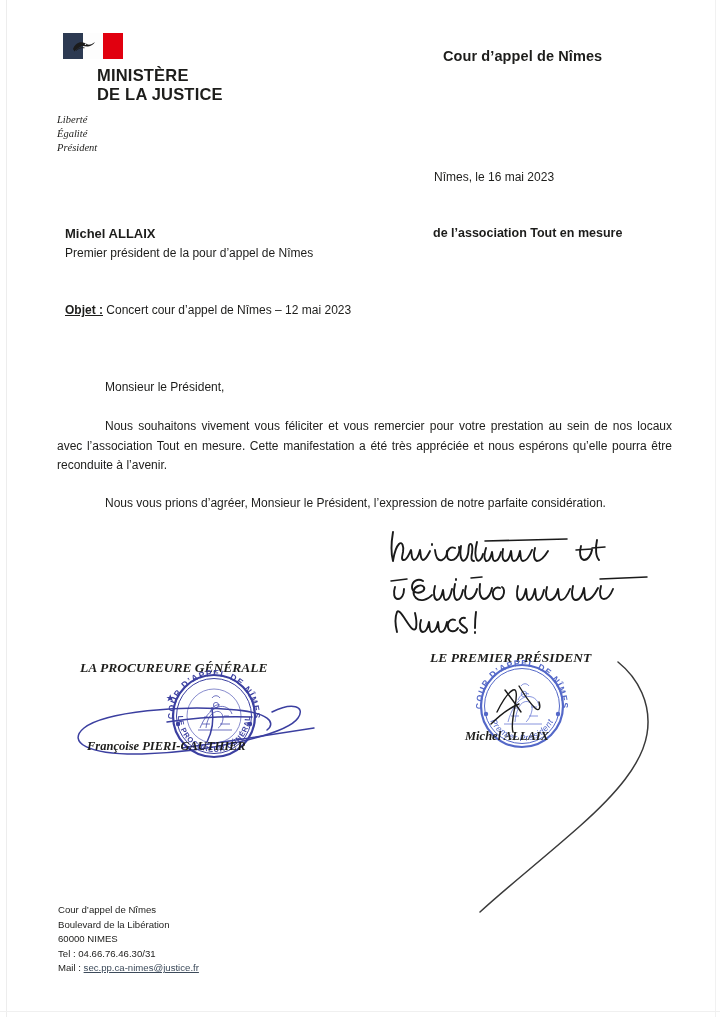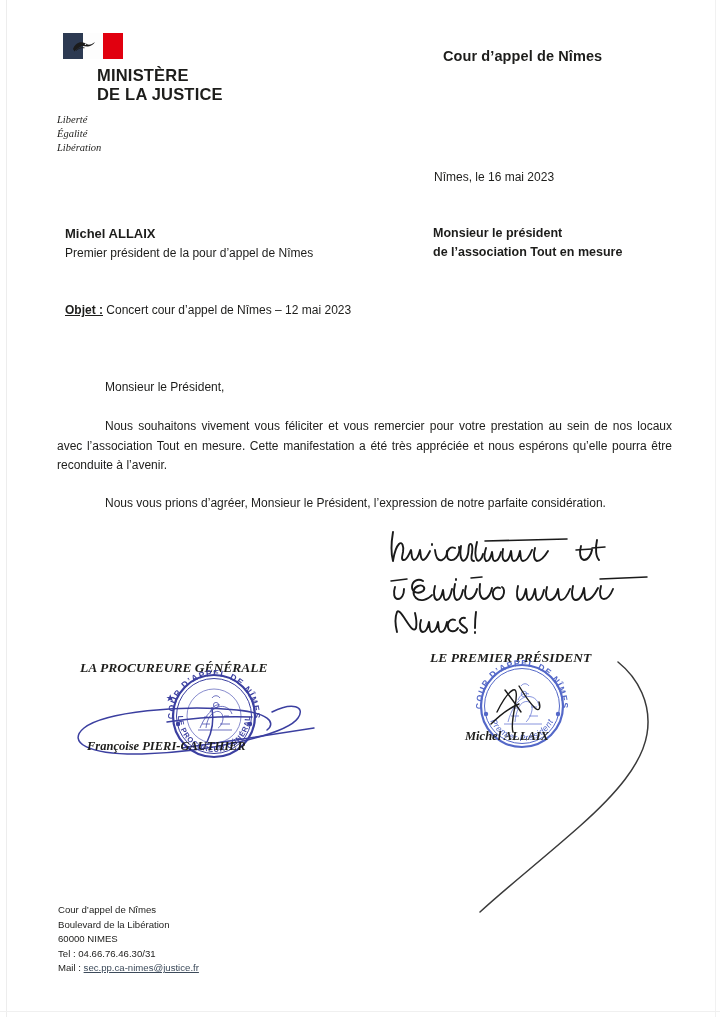--- a/index.html
+++ b/index.html
@@ -261,34 +261,33 @@
                  C21.5 4.5, 19 6.2, 16 6.4 C13 6.6, 11 5.6, 9 6.4 C6.5 7.4, 4 9.4, 2.5 11.5 Z" fill="#1b1b1b"></path>
         <path d="M4 10.5 C6.5 8.2, 9.5 7.2, 12.5 7.8" stroke="#1b1b1b" stroke-width="0.9" fill="none"></path>
         <circle cx="13.5" cy="4.2" r="0.8" fill="#fdfdfd"></circle>
       </svg>
     </div>
     <div class="ministry-line">MINISTÈRE</div>
     <div class="ministry-line">DE LA JUSTICE</div>
     <div class="motto">
       <div>Liberté</div>
       <div>Égalité</div>
-      <div>Libération</div>
+      <div>Président</div>
     </div>
   </div>
 
   <div class="court-title">Cour d’appel de Nîmes</div>
   <div class="dateline">Nîmes, le 16 mai 2023</div>
 
   <div class="sender">
     <div class="name">Michel ALLAIX</div>
     <div class="role">Premier président de la pour d’appel de Nîmes</div>
   </div>
 
   <div class="recipient">
-    <div>Monsieur le président</div>
     <div>de l’association Tout en mesure</div>
   </div>
 
   <div class="subject">
     <span class="label">Objet :</span>
     <span>Concert cour d’appel de Nîmes – 12 mai 2023</span>
   </div>
 
   <div class="body-block">
     <div class="salutation">Monsieur le Président,</div>

